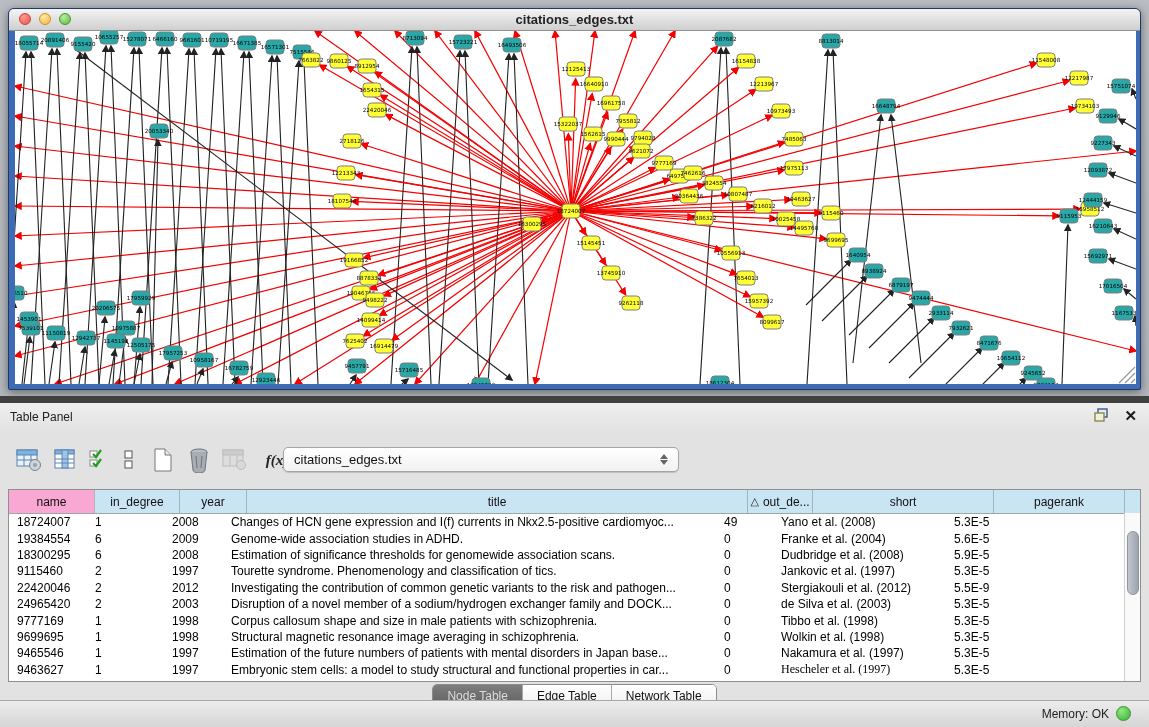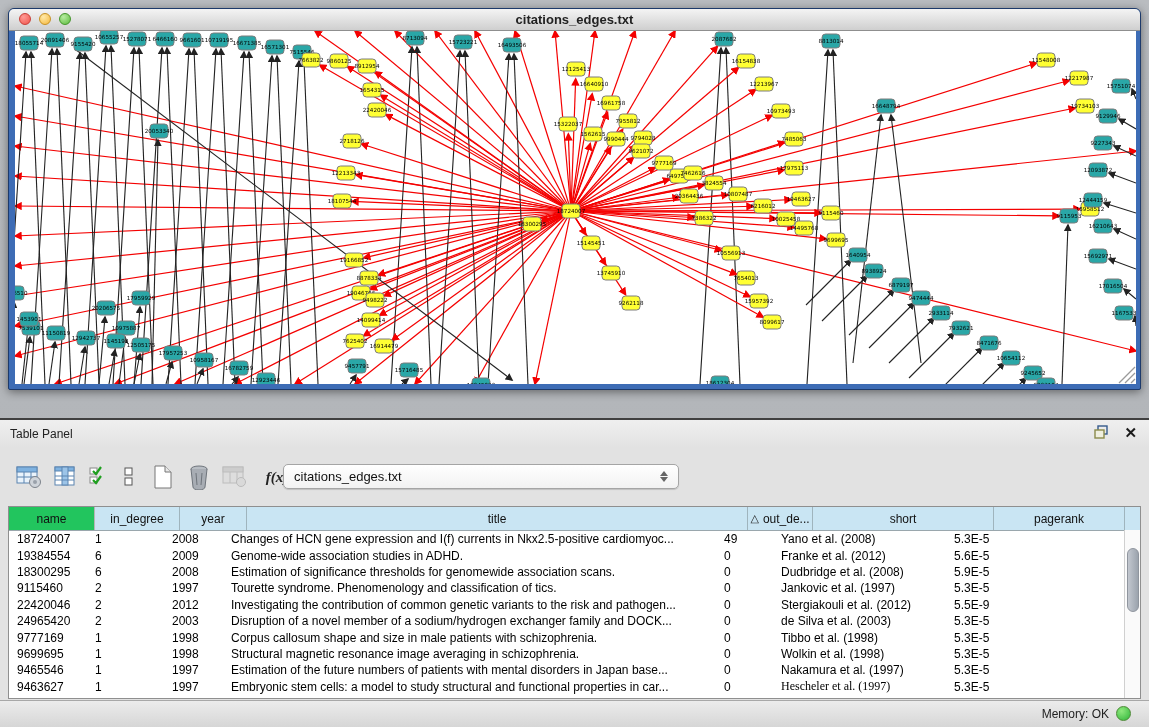--- a/index.html
+++ b/index.html
@@ -28,21 +28,21 @@
   .light.yellow{background:radial-gradient(circle at 35% 30%,#ffe9a8,#f5b73c);border:1px solid #c79226;}
   .light.green{background:radial-gradient(circle at 35% 30%,#b6eca0,#5dbb3e);border:1px solid #45962c;}
   #canvas{
     position:absolute;left:6px;top:22px;width:1121px;height:353px;
     background:#fff;overflow:hidden;
   }
   #graph-svg{position:absolute;left:0;top:0;}
   
   #table-panel{
     position:absolute;left:0;top:396px;width:1149px;height:304px;
-    background:#e2e2e2;border-top:2px solid #404040;box-sizing:border-box;margin-top:22px;
+    background:#e2e2e2;border-top:7px solid #404040;box-sizing:border-box;
   }
   #panel-header{height:28px;position:relative;background:linear-gradient(#efefef,#e2e2e2);}
   #panel-header .ptitle{position:absolute;left:10px;top:7px;font-size:12px;color:#222;}
   #panel-header .hicons{position:absolute;right:12px;top:5px;display:flex;gap:14px;align-items:center;}
   
   #toolbar{position:absolute;left:0;top:36px;width:1149px;height:44px;}
   .tool{position:absolute;top:6px;width:30px;height:30px;display:flex;align-items:center;justify-content:center;}
   #fx-label{font-size:15px;font-style:italic;font-weight:bold;color:#222;font-family:"Liberation Serif",serif;}
   #table-combo{
     position:absolute;left:283px;top:8px;width:396px;height:25px;box-sizing:border-box;
@@ -54,21 +54,21 @@
   .tri-up{width:0;height:0;border-left:4px solid transparent;border-right:4px solid transparent;border-bottom:5px solid #666;}
   .tri-down{width:0;height:0;border-left:4px solid transparent;border-right:4px solid transparent;border-top:5px solid #666;}
   
   #data-table{
     position:absolute;left:8px;top:86px;width:1133px;height:193px;box-sizing:border-box;
     background:#fff;border:1px solid #8f8f8f;overflow:hidden;
   }
   #thead{display:flex;height:23px;border-bottom:1px solid #9aa7ad;background:#c9e5f3;}
   .th{box-sizing:border-box;border-right:1px solid #9fb4bd;font-size:12px;color:#111;
       display:flex;align-items:center;justify-content:center;overflow:hidden;white-space:nowrap;}
-  .th.gray{background:#22c55e;border-right:1px solid #b5b5b5;align-items:center;}
+  .th.gray{background:#f9a8d4;border-right:1px solid #b5b5b5;align-items:center;}
   .sort-glyph{margin-right:4px;font-size:11px;color:#222;}
   #tbody .tr{display:flex;height:16.4px;align-items:center;background:#fff;}
   .td{box-sizing:border-box;padding-left:8px;font-size:12px;color:#000;
       overflow:hidden;white-space:nowrap;}
   
   #vscroll{position:absolute;right:0;top:23px;bottom:0;width:15px;background:#fafafa;border-left:1px solid #d0d0d0;}
   #vthumb{position:absolute;left:2px;top:18px;width:10px;height:62px;border-radius:6px;
           background:linear-gradient(90deg,#c2c7cf,#9ba3ad);border:1px solid #8f959e;}
   
   #table-tabs{position:absolute;left:0;right:0;top:281px;display:flex;justify-content:center;}
@@ -843,21 +843,21 @@
           <div class="td" style="width: 57px;">49</div>
           <div class="td" style="width: 173px;">Yano et al. (2008)</div>
           <div class="td" style="width: 123px;">5.3E-5</div>
         </div>
         <div class="tr">
           <div class="td" style="width: 78px;">19384554</div>
           <div class="td" style="width: 77px;">6</div>
           <div class="td" style="width: 59px;">2009</div>
           <div class="td" style="width: 493px;">Genome-wide association studies in ADHD.</div>
           <div class="td" style="width: 57px;">0</div>
-          <div class="td" style="width: 173px;">Franke et al. (2012)</div>
+          <div class="td" style="width: 173px;">Franke et al. (2004)</div>
           <div class="td" style="width: 123px;">5.6E-5</div>
         </div>
         <div class="tr">
           <div class="td" style="width: 78px;">18300295</div>
           <div class="td" style="width: 77px;">6</div>
           <div class="td" style="width: 59px;">2008</div>
           <div class="td" style="width: 493px;">Estimation of significance thresholds for genomewide association scans.</div>
           <div class="td" style="width: 57px;">0</div>
           <div class="td" style="width: 173px;">Dudbridge et al. (2008)</div>
           <div class="td" style="width: 123px;">5.9E-5</div>

